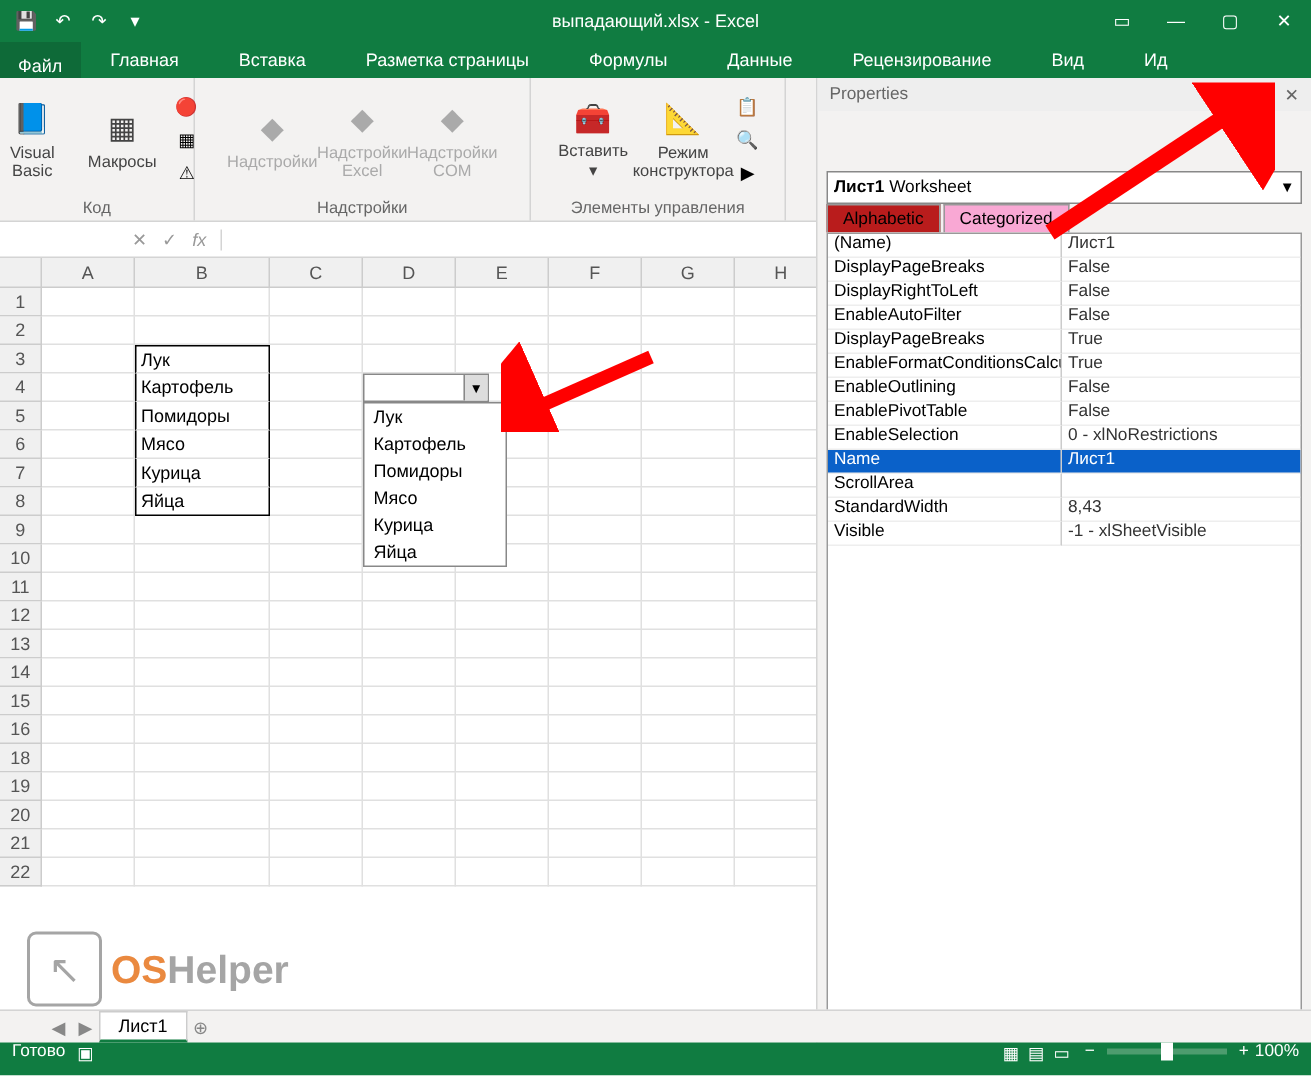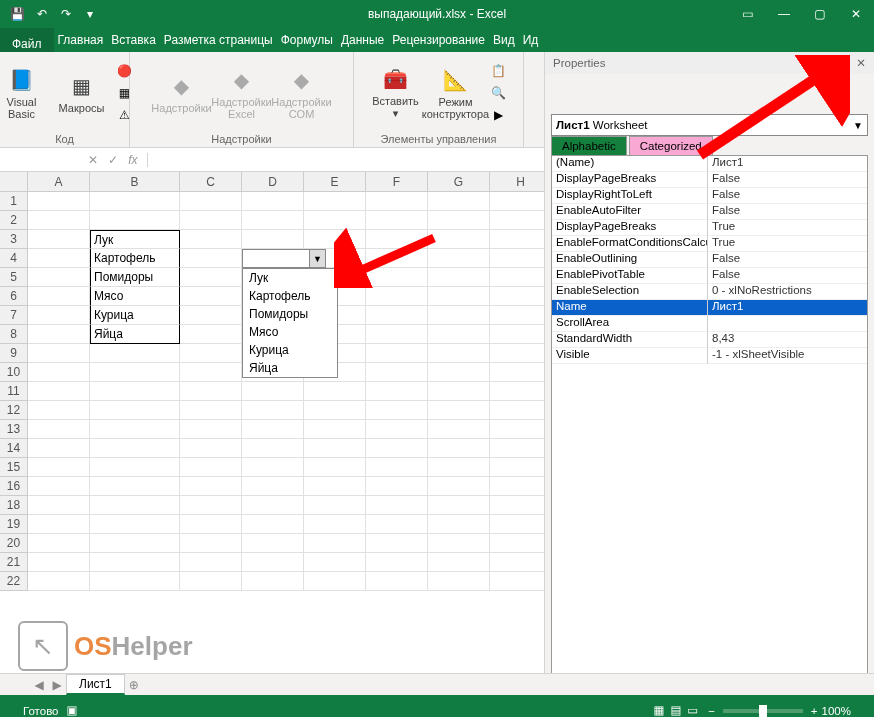--- a/index.html
+++ b/index.html
@@ -9,21 +9,21 @@
 .titlebar { height: 28px; background: #107c41; display: flex; align-items: center; color: #fff; position: relative; }
 .titlebar .qat { display: flex; gap: 8px; padding-left: 10px; align-items: center; }
 .titlebar .qat span { width: 16px; height: 16px; display: inline-flex; align-items: center; justify-content: center; }
 .titlebar .title { position: absolute; left: 50%; transform: translateX(-50%); font-size: 12px; }
 .titlebar .wincontrols { margin-left: auto; display: flex; gap: 0; }
 .titlebar .wincontrols span { width: 36px; height: 28px; display: inline-flex; align-items: center; justify-content: center; }
 
 
 .tabs { height: 24px; background: #107c41; display: flex; align-items: stretch; color: #fff; font-size: 12px; }
 .tabs .filetab { background: #0e6a38; padding: 16px 12px; display: flex; align-items: center; }
-.tabs .tab { padding: 0 4px; display: flex; align-items: center; cursor: pointer; }
+.tabs .tab { padding: 0 20px; display: flex; align-items: center; cursor: pointer; }
 
 
 .ribbon-body { height: 96px; background: #f3f2f1; border-bottom: 1px solid #d4d4d4; display: flex; position: relative; }
 .rgroup { display: flex; flex-direction: column; align-items: center; border-right: 1px solid #d4d4d4; padding: 2px 6px 0; }
 .rgroup .gcontent { flex: 1; display: flex; align-items: center; gap: 6px; }
 .rgroup .glabel { font-size: 11px; color: #666; padding: 2px 0; text-align: center; width: 100%; }
 .bigbtn { display: flex; flex-direction: column; align-items: center; font-size: 11px; color: #444; gap: 2px; text-align: center; width: 54px; }
 .bigbtn .icon { width: 28px; height: 28px; display: flex; align-items: center; justify-content: center; font-size: 20px; }
 .bigbtn.dis { color: #aaa; }
 .smallbtns { display: flex; flex-direction: column; gap: 2px; font-size: 12px; }
@@ -52,33 +52,33 @@
 .dd-list { position: absolute; background: #fff; border: 1px solid #888; font-size: 12px; }
 .dd-list .dd-item { padding: 2px 6px; cursor: pointer; }
 
 
 .props { width: 330px; border-left: 1px solid #d4d4d4; display: flex; flex-direction: column; font-size: 11.5px; background: #f3f2f1; position:absolute; right:0; top:52px; bottom:22px;}
 .props .phead { height: 22px; padding: 0 8px; display: flex; align-items: center; background: #eee; color: #666; }
 .props .pobj { height: 22px; margin: 40px 6px 0; border: 1px solid #888; background: #fff; display: flex; align-items: center; padding: 0 4px; position: relative; }
 .props .pobj .dn { margin-left: auto; font-size: 10px; }
 .props .ptabs { display: flex; margin: 0 6px; }
 .props .ptabs .pt { padding: 3px 10px; border: 1px solid #999; border-bottom: none; background: #f9a8d4; font-size: 11.5px; cursor: pointer; margin-right: 2px; }
-.props .ptabs .pt.active { background: #15803d; }
+.props .ptabs .pt.active { background: #b91c1c; }
 .props .pgrid { flex: 1; margin: 0 6px 6px; border: 1px solid #999; background: #fff; overflow: auto; }
 .props .prow { display: flex; height: 16px; font-size: 11.5px; }
 .props .prow .pk { flex: 0 0 156px; padding: 0 4px; border-right: 1px solid #ccc; border-bottom: 1px solid #eee; overflow: hidden; white-space: nowrap; }
 .props .prow .pv { flex: 1; padding: 0 4px; border-bottom: 1px solid #eee; color: #333; }
 .props .prow.sel { background: #0a61c9; color: #fff; }
 .props .prow.sel .pv { color: #fff; }
 
 
 .sheettabs { position: absolute; bottom: 22px; left: 0; right: 0; height: 22px; border-top: 1px solid #d4d4d4; background: #f3f2f1; display: flex; align-items: center; padding-left: 30px; font-size: 12px; }
 .sheettabs .stbtn { width: 18px; text-align: center; color: #888; }
 .sheettabs .stab { padding: 2px 12px; background: #fff; border: 1px solid #ccc; border-bottom: 2px solid #107c41; }
-.status { position: absolute; bottom: 0; left: 0; right: 0; height: 22px; background: #107c41; color: #fff; display: flex; align-items: flex-end; font-size: 11.5px; padding: 0 23px; }
+.status { position: absolute; bottom: 0; left: 0; right: 0; height: 22px; background: #107c41; color: #fff; display: flex; align-items: flex-start; font-size: 11.5px; padding: 0 8px; }
 .status .spacer { flex: 1; }
 .status .viewbtns { display: flex; gap: 6px; margin-right: 10px; }
 .status .zoom { display: flex; gap: 4px; align-items: center; }
 .status .slider { width: 80px; height: 4px; background: #4d9c6e; margin: 0 4px; position: relative; }
 .status .slider::after { content: ''; width: 8px; height: 12px; background: #fff; position: absolute; left: 36px; top: -4px; }
 
 
 .arrow { position: absolute; pointer-events: none; }
 .arrow1 { left: 334px; top: 228px; }
 .arrow2 { right: 24px; top: 55px; }

